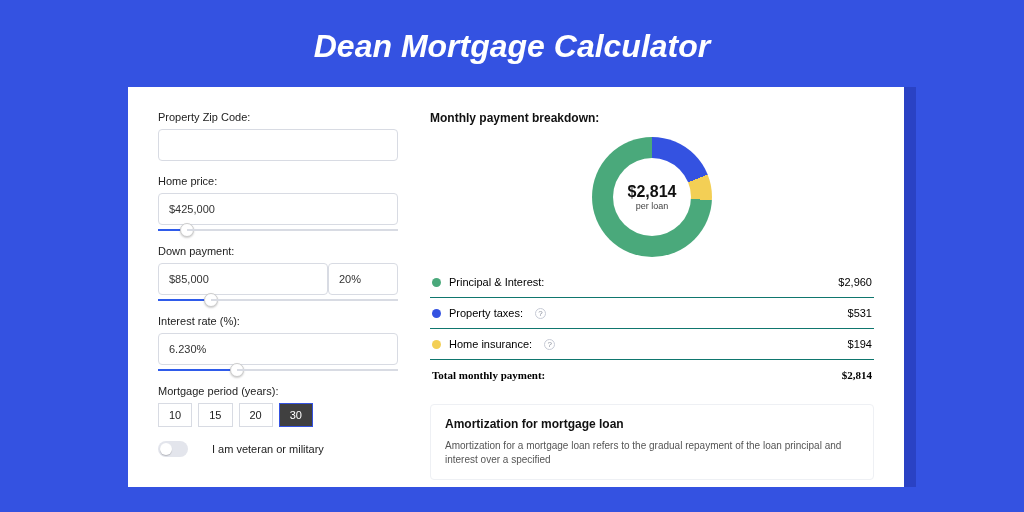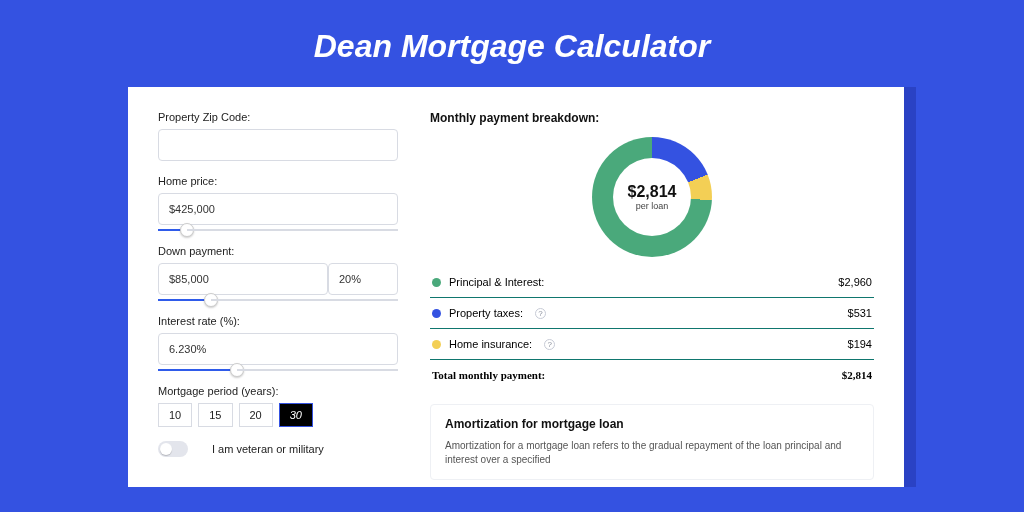--- a/index.html
+++ b/index.html
@@ -87,24 +87,23 @@
   .period-btn {
     border:1px solid #d8dbe3;
     background:#fff;
     font-size:11px;
     padding:5px 10px;
     border-radius:0;
     cursor:pointer;
     color:#222;
   }
   .period-btn.active {
-    background:#000000;
+    background:#404040;
     color:#fff;
     border-color:#3452e1;
-    font-style:italic;
   }
   .toggle-row { display:flex; align-items:center; gap:24px; margin-top:14px; }
   .toggle {
     width:30px; height:16px; background:#e3e5ec; border-radius:10px; position:relative;
   }
   .toggle-knob {
     position:absolute; left:2px; top:2px; width:12px; height:12px; background:#fff; border-radius:50%;
     box-shadow:0 1px 1px rgba(0,0,0,.2);
   }
   .toggle-label { font-size:11px; color:#222; }

